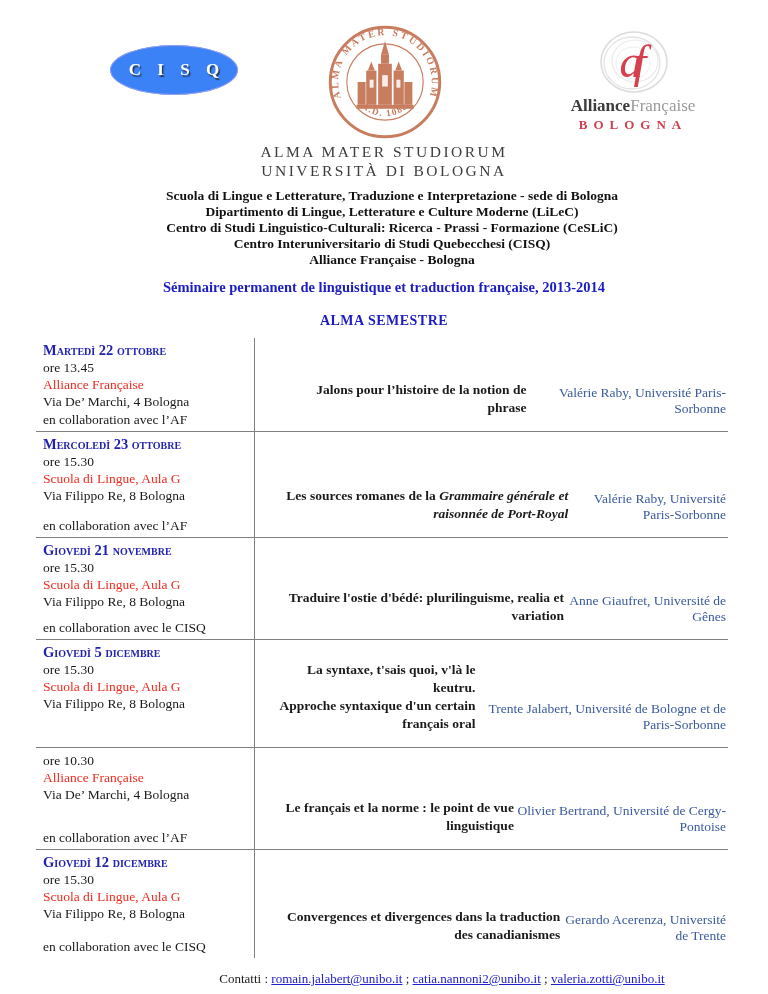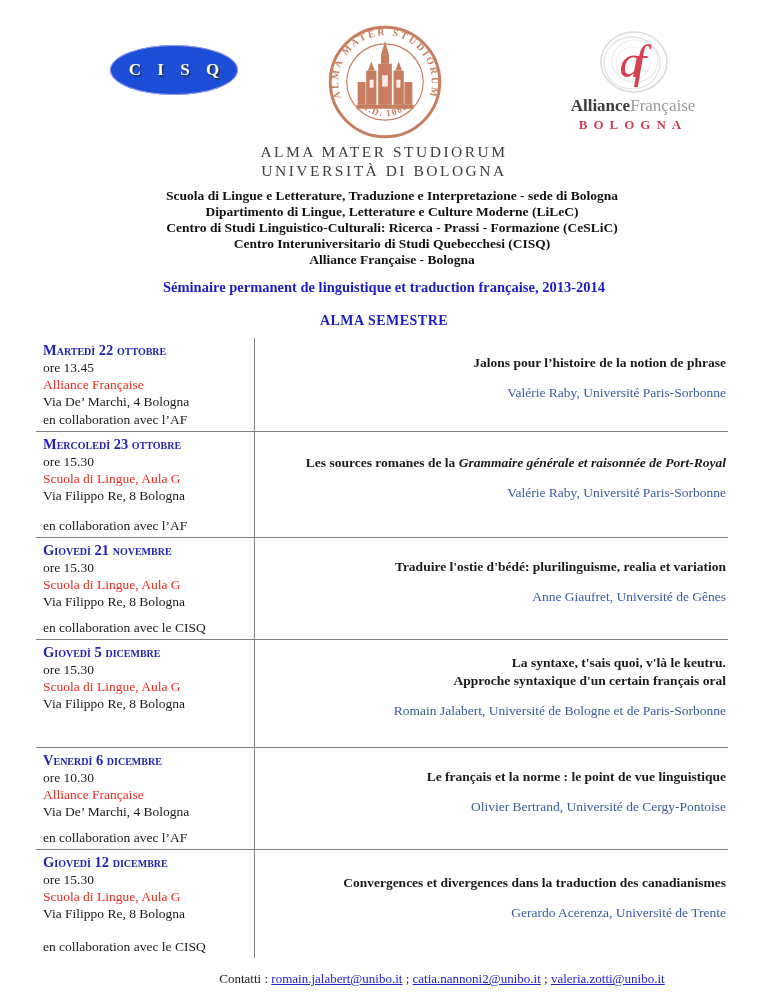--- a/index.html
+++ b/index.html
@@ -2,21 +2,21 @@
 <html><head>
 <meta charset="utf-8">
 <style>
   * { margin:0; padding:0; box-sizing:border-box; }
   html,body { width:768px; height:994px; background:#ffffff; overflow:hidden;
               font-family:"Liberation Serif", serif; color:#1a1a1a; }
   .page { position:relative; width:768px; height:994px; background:#fff; }
 
   
   .cisq-logo { position:absolute; left:110px; top:45px; width:128px; height:50px;
-               background:#1d4ed8; border-radius:50%;
+               background:#3b82f6; border-radius:50%;
                display:flex; align-items:center; justify-content:center;
                box-shadow:0 0 0 1px #9aa0f0 inset; }
   .cisq-logo span { color:#ffffff; font-weight:bold; font-size:17px; letter-spacing:6px;
                     text-shadow:1.5px 1.5px 1px rgba(40,40,40,.8); padding-left:6px; }
 
   .seal { position:absolute; left:328px; top:25px; width:114px; height:114px; }
 
   .af-logo { position:absolute; left:538px; top:30px; width:190px; height:102px; text-align:center; }
   .af-mark { position:relative; width:74px; height:66px; margin:0 auto; }
   .af-swirl { position:absolute; left:0; top:0; }
@@ -43,21 +43,21 @@
   .s-row { display:flex; border-bottom:1px solid #808080; }
   .s-row:last-child { border-bottom:none; }
   .s-row:nth-child(1){ height:94px;gap:31px; }
   .s-row:nth-child(2){ height:106px; }
   .s-row:nth-child(3){ height:102px;gap:22px; }
   .s-row:nth-child(4){ height:108px; }
   .s-row:nth-child(5){ height:102px; }
   .s-row:nth-child(6){ height:108px; }
   .cell-left { width:219px; border-right:1px solid #808080; padding:4px 6px 3px 7px;
                display:flex; flex-direction:column; font-size:13.5px; line-height:17px; }
-  .cell-right { flex:1; display:flex; flex-direction:column; justify-content:center;
+  .cell-right { flex:1; display:flex; justify-content:center;
                 align-items:flex-end; text-align:right; padding:0 2px 14px 10px; }
   .s-date { color:#2222b2; font-weight:bold; font-variant:small-caps; font-size:14.5px; }
   .s-venue { color:#ee2c20; }
   .s-collab { margin-top:auto; }
   .s-title { font-weight:bold; font-size:13.5px; line-height:18px; white-space:pre-line; }
   .s-speaker { margin-top:13px; color:#3a5a9e; font-size:13.5px; }
 
   
   .footer { position:absolute; left:36px; top:971px; width:692px; text-align:center;
             padding-left:120px; font-size:13px; white-space:nowrap; }
@@ -180,27 +180,26 @@
       <div class="cell-left">
         <div class="s-date">Giovedì 5 dicembre</div>
         <div class="s-time">ore 15.30</div>
         <div class="s-venue">Scuola di Lingue, Aula G</div>
         <div class="s-addr">Via Filippo Re, 8 Bologna</div>
         <div class="s-collab"></div>
       </div>
       <div class="cell-right">
         <div class="s-title"><span>La syntaxe, t'sais quoi, v'là le keutru.
 Approche syntaxique d'un certain français oral</span><i></i></div>
-        <div class="s-speaker">Romain Jalabert, Université de Bologne et de Paris-Sorbonne</div>
-      </div>
-    </div>
-
-    <div class="s-row">
-      <div class="cell-left">
-        <div class="s-date">Venerdì 6 dicembre</div>
+        <div class="s-speaker">Trente Jalabert, Université de Bologne et de Paris-Sorbonne</div>
+      </div>
+    </div>
+
+    <div class="s-row">
+      <div class="cell-left">
         <div class="s-time">ore 10.30</div>
         <div class="s-venue">Alliance Française</div>
         <div class="s-addr">Via De’ Marchi, 4 Bologna</div>
         <div class="s-collab">en collaboration avec l’AF</div>
       </div>
       <div class="cell-right">
         <div class="s-title"><span>Le français et la norme : le point de vue linguistique</span><i></i></div>
         <div class="s-speaker">Olivier Bertrand, Université de Cergy-Pontoise</div>
       </div>
     </div>

